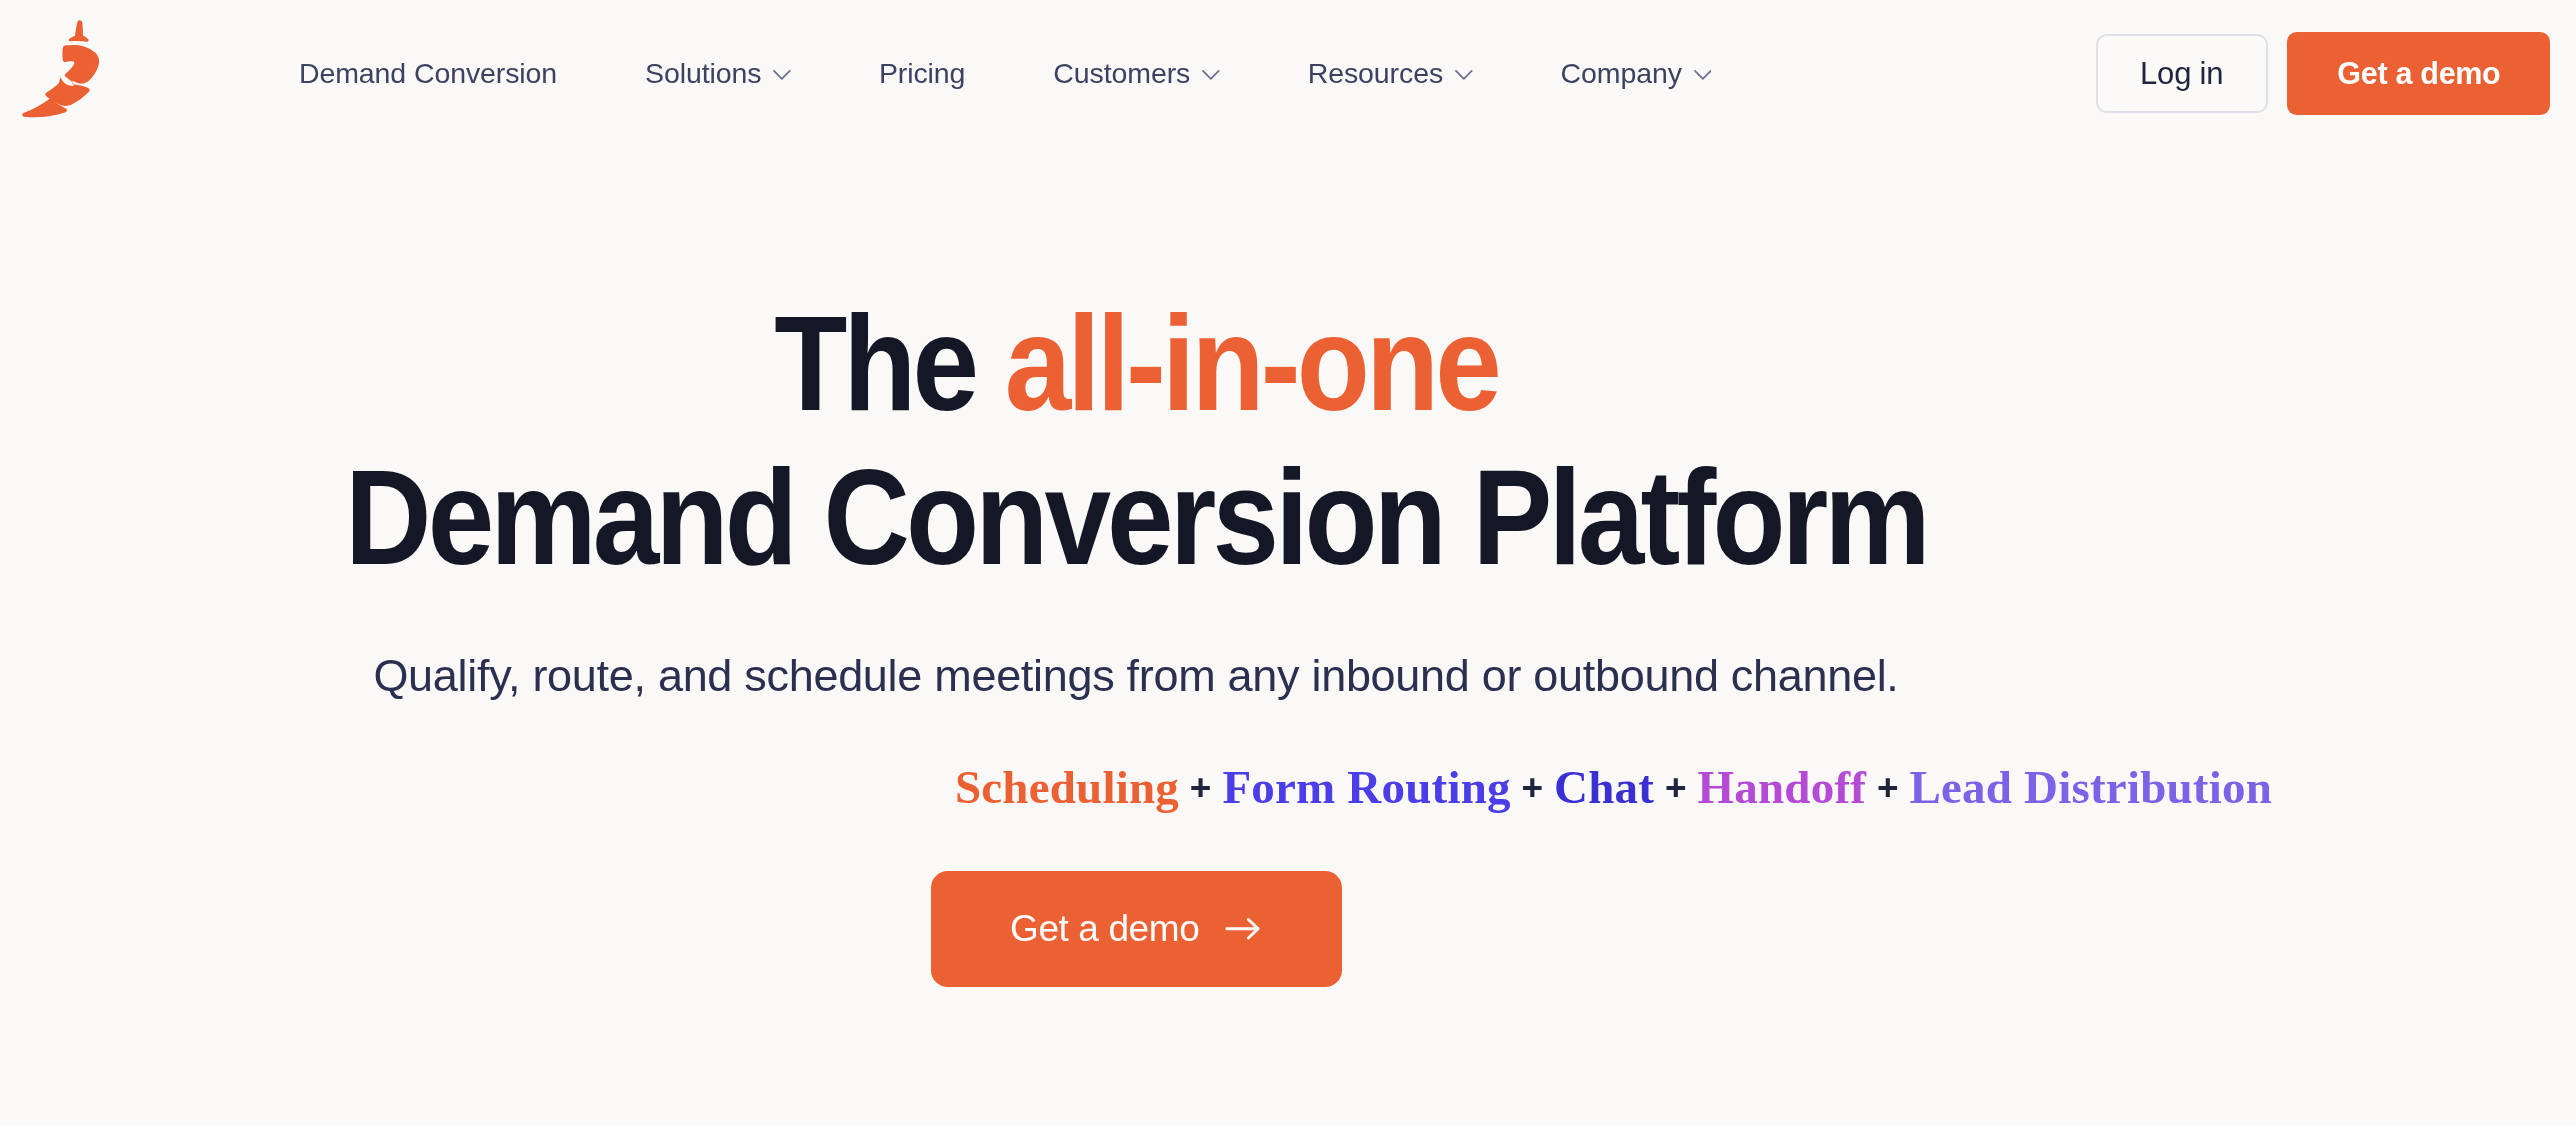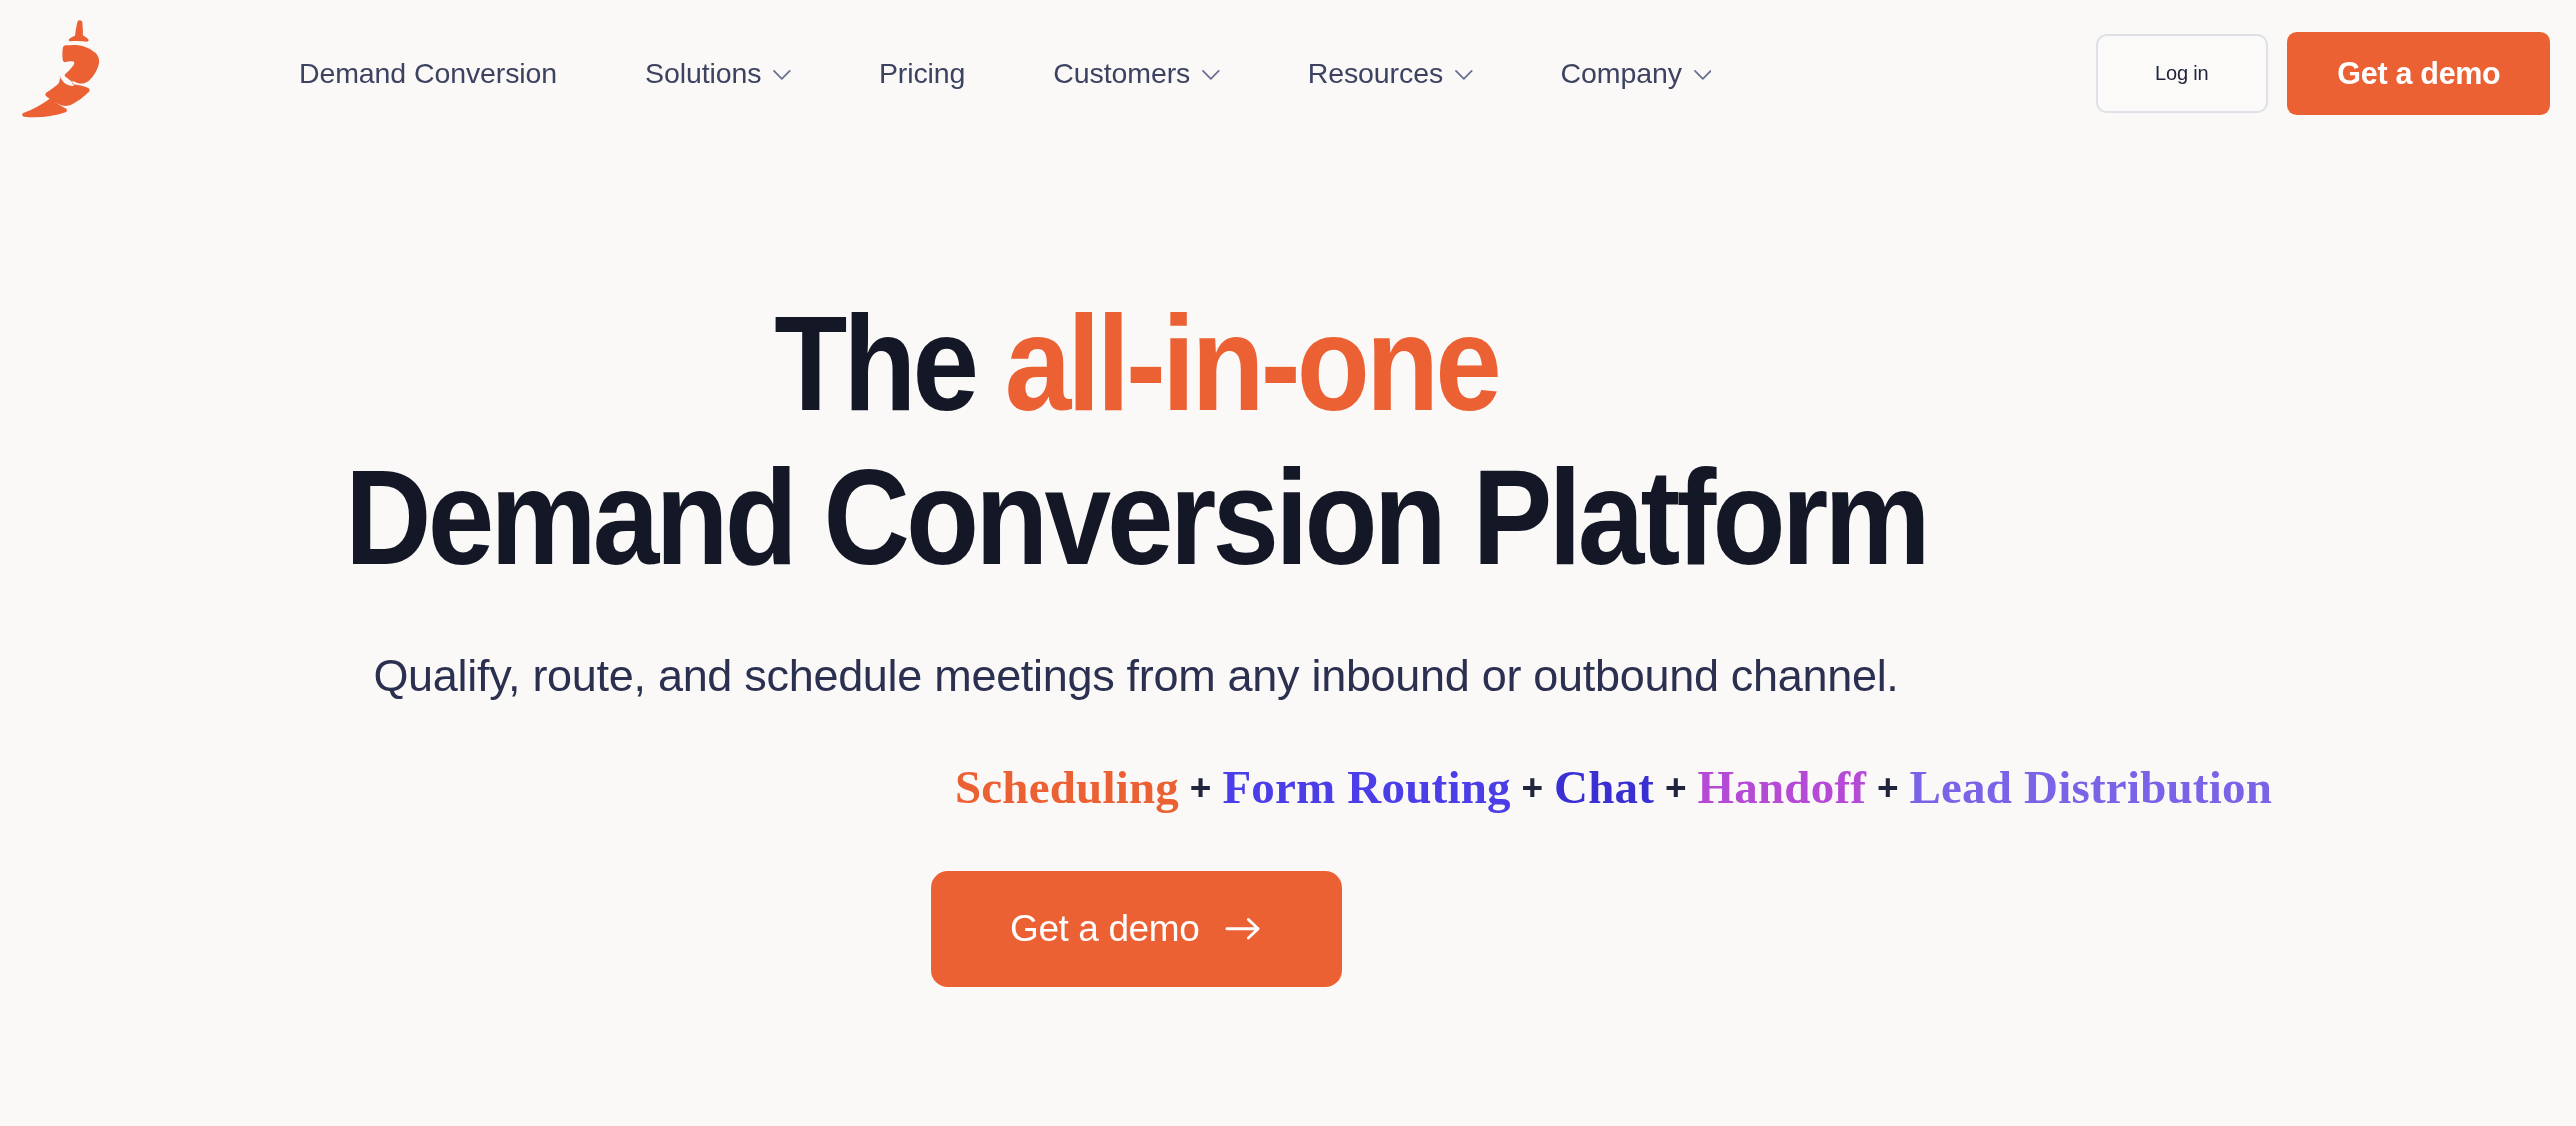--- a/index.html
+++ b/index.html
@@ -94,21 +94,21 @@
   .btn-login {
     display: flex;
     align-items: center;
     justify-content: center;
     width: 172px;
     height: 79px;
     border: 2px solid #dfe1e9;
     border-radius: 10.8px;
     background: #fbfaf8;
     color: #20243c;
-    font-size: 20px;
+    font-size: 31px;
     font-weight: 500;
     letter-spacing: -0.2px;
     cursor: pointer;
   }
 
   .btn-demo-nav {
     display: flex;
     align-items: center;
     justify-content: center;
     width: 263px;

